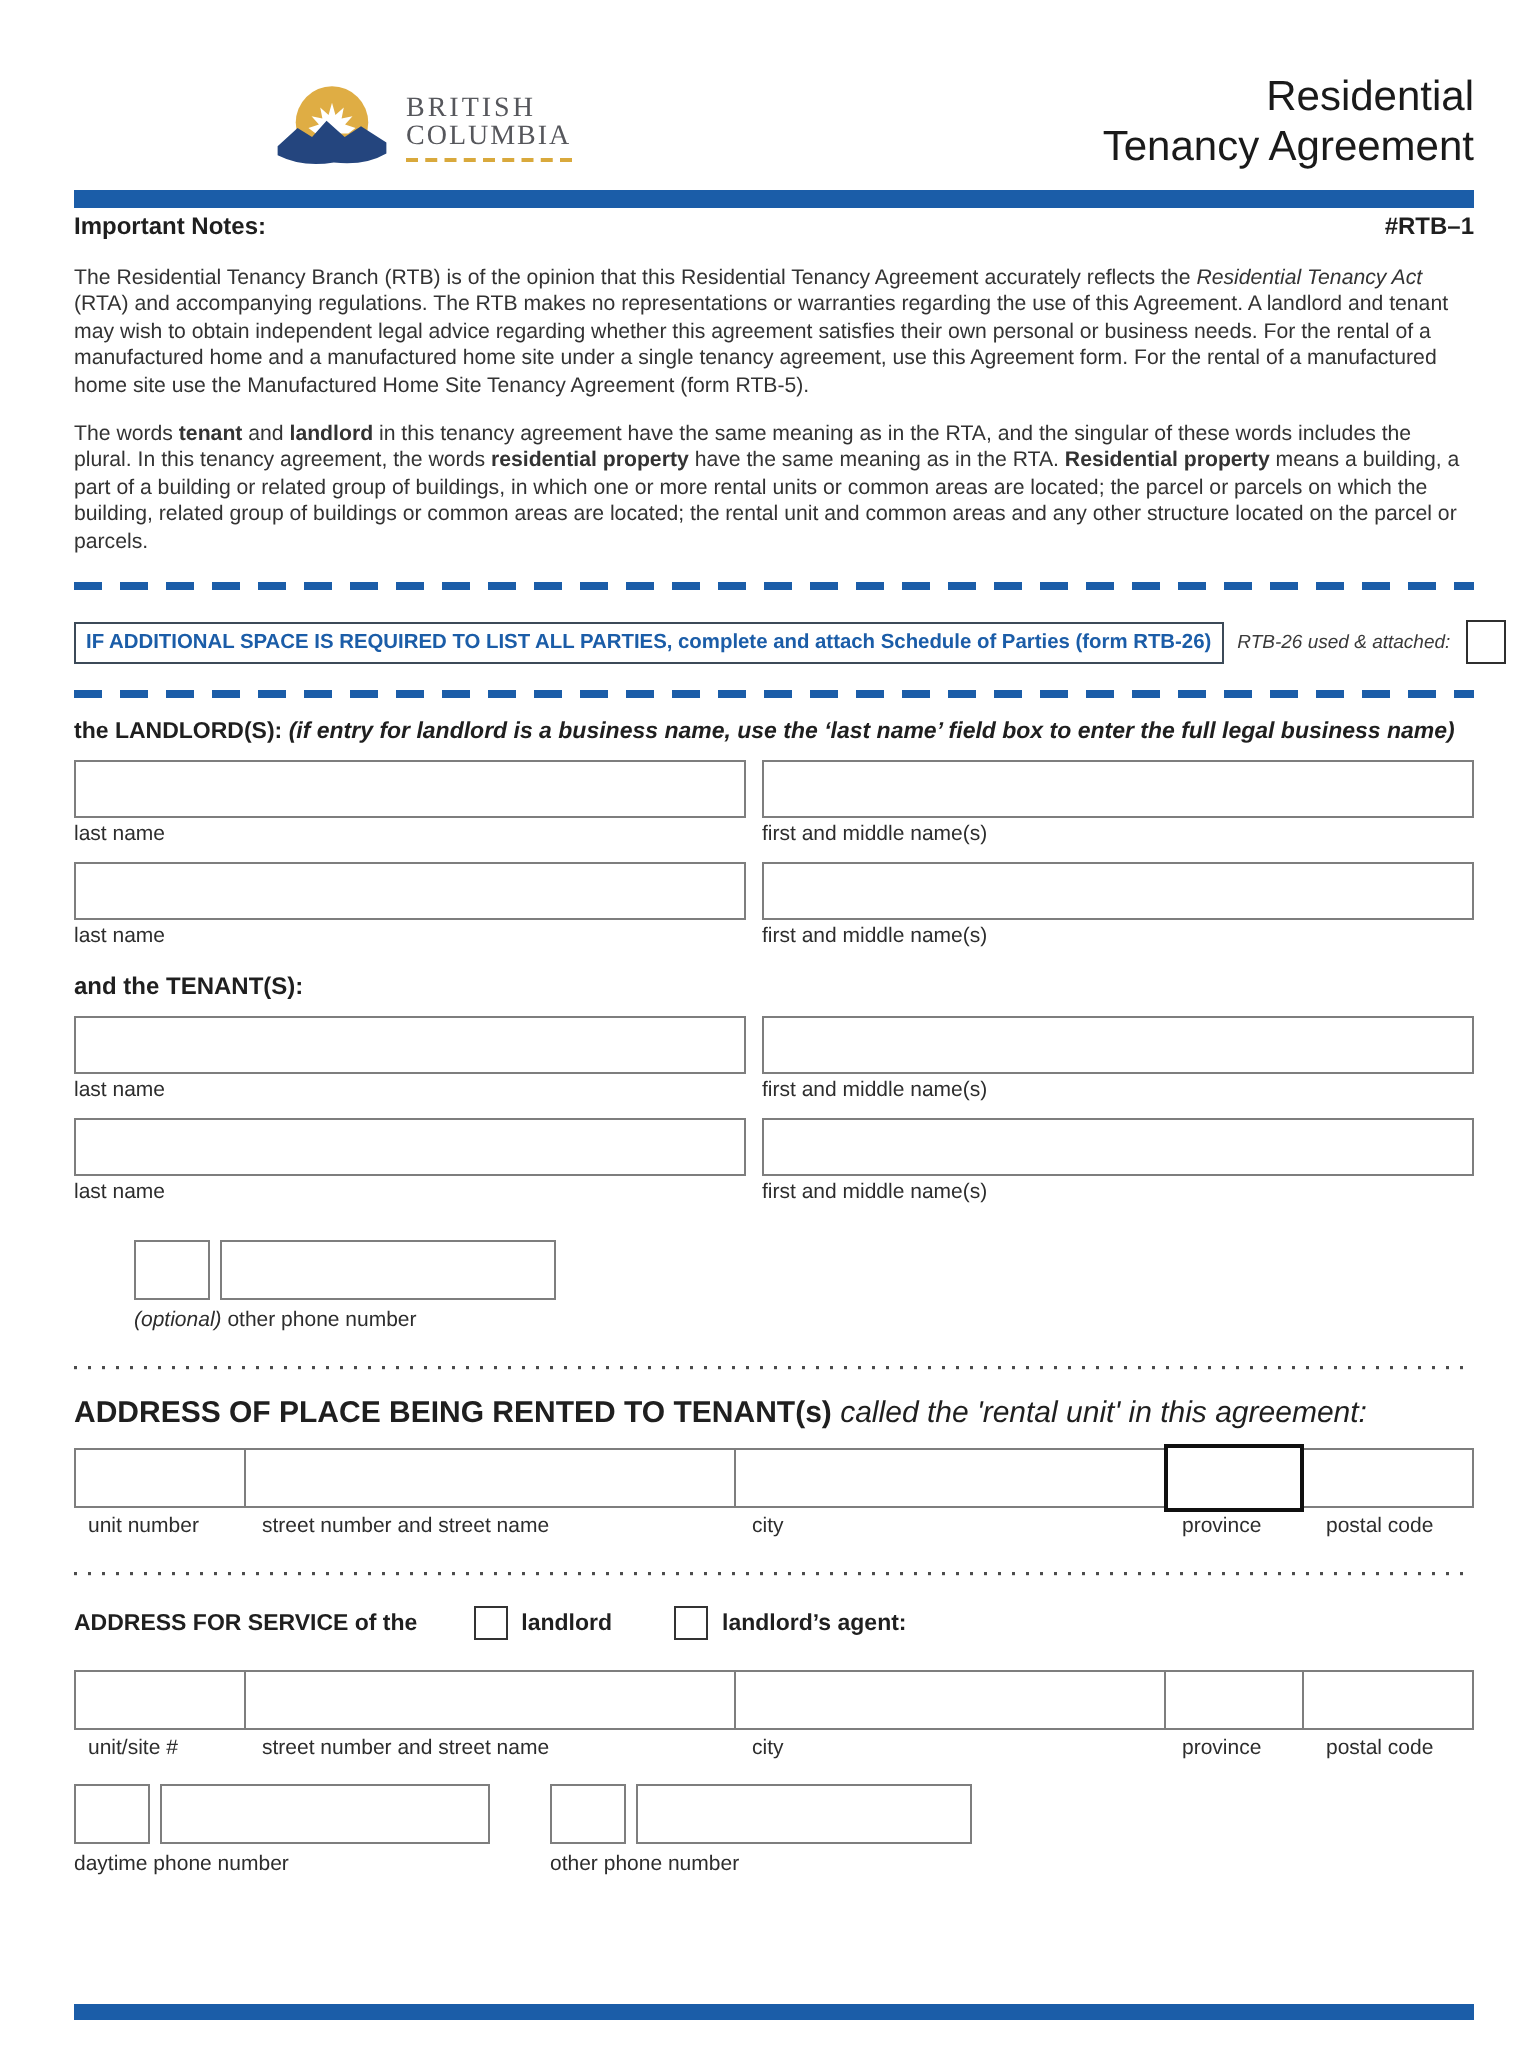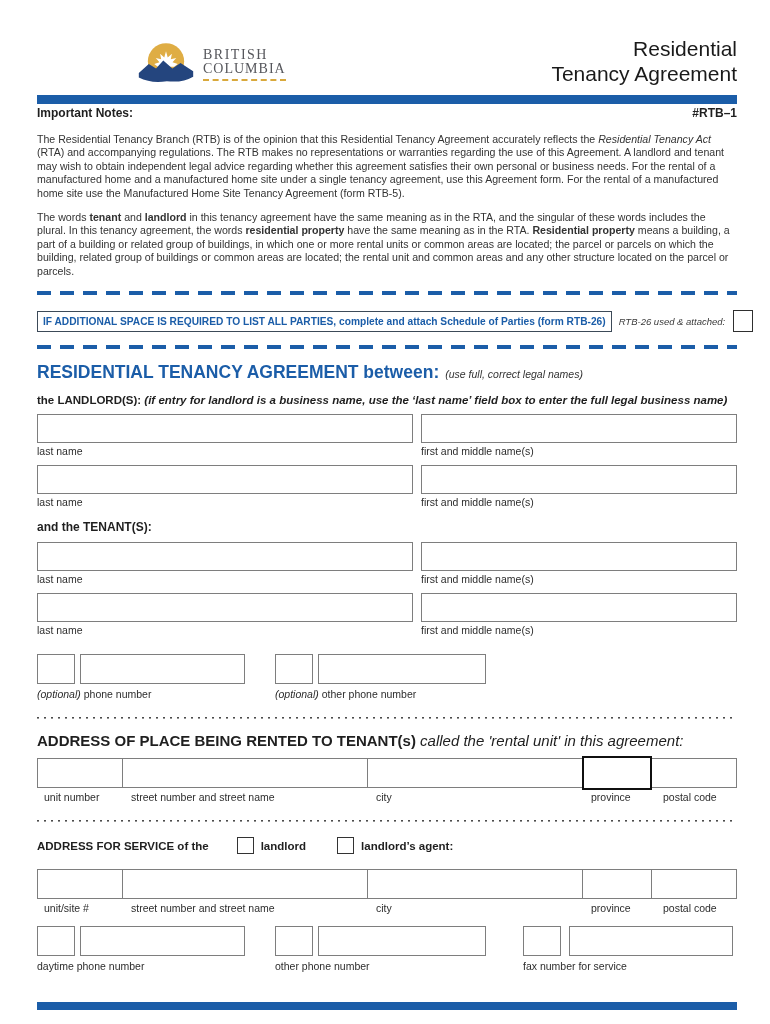--- a/index.html
+++ b/index.html
@@ -35,21 +35,21 @@
   .agr-heading { margin-top:13px; display:flex; align-items:baseline; }
   .agr-heading .blue { color:#1b5da8; font-weight:bold; font-size:17.5px; }
   .agr-heading .note { font-style:italic; font-size:10.5px; margin-left:6px; color:#333; }
 
   .sub-heading { font-size:11.5px; margin-top:11px; color:#1f1f1f; }
   .tenant-heading { font-weight:bold; font-size:12px; margin-top:12px; color:#1f1f1f; }
 
   
   .name-row { display:flex; gap:8px; margin-top:8px; }
   .fg { display:flex; flex-direction:column; }
-  .fg-l { width:376px; }
+  .fg-l { width:336px; }
   .fg-r { flex:1; }
   .box-input { height:29px; border:1px solid #7e7e7e; background:#fff; font-size:12px; padding:0 5px; width:100%; }
   .fg label { font-size:10.5px; margin-top:2px; color:#2d2d2d; }
 
   
   .phone-row { display:flex; margin-top:18px; }
   .pg { display:flex; flex-direction:column; }
   .pg-boxes { display:flex; }
   .pg-sm { width:38px; height:30px; border:1px solid #7e7e7e; background:#fff; padding:0 3px; font-size:12px; }
   .pg-lg { height:30px; border:1px solid #7e7e7e; background:#fff; padding:0 5px; font-size:12px; margin-left:5px; }
@@ -122,24 +122,20 @@
   <div class="dash-line"></div>
 
   <div class="sched-row">
     <span class="sched-box">IF ADDITIONAL SPACE IS REQUIRED TO LIST ALL PARTIES, complete and attach Schedule of Parties (form RTB-26)</span>
     <span class="sched-label">RTB-26 used &amp; attached:</span>
     <input type="checkbox" class="sched-check" style="">
   </div>
 
   <div class="dash-line"></div>
 
-  <div class="agr-heading">
-    <span class="blue">RESIDENTIAL TENANCY AGREEMENT between:</span>
-    <span class="note">(use full, correct legal names)</span>
-  </div>
 
   <div class="sub-heading"><span style="font-weight: bold;">the LANDLORD(S): </span><span style="font-weight: bold; font-style: italic;">(if entry for landlord is a business name, use the ‘last name’ field box to enter the full legal business name)</span></div>
 
   <div class="name-row">
     <div class="fg fg-l">
       <input class="box-input" type="text" style="">
       <label>last name</label>
     </div>
     <div class="fg fg-r">
       <input class="box-input" type="text" style="">
@@ -176,27 +172,20 @@
       <input class="box-input" type="text" style="">
       <label>last name</label>
     </div>
     <div class="fg fg-r">
       <input class="box-input" type="text" style="">
       <label>first and middle name(s)</label>
     </div>
   </div>
 
   <div class="phone-row">
-    <div class="pg">
-      <div class="pg-boxes">
-        <input class="pg-sm" type="text" style="">
-        <input class="pg-lg" type="text" style="width: 165px;">
-      </div>
-      <label><span style="font-style: italic;">(optional) </span><span>phone number</span></label>
-    </div>
     <div class="pg" style="margin-left:30px">
       <div class="pg-boxes">
         <input class="pg-sm" type="text" style="">
         <input class="pg-lg" type="text" style="width: 168px;">
       </div>
       <label><span style="font-style: italic;">(optional) </span><span>other phone number</span></label>
     </div>
   </div>
 
   <div class="dot-line"></div>
@@ -253,26 +242,19 @@
       </div>
       <label>daytime phone number</label>
     </div>
     <div class="pg" style="margin-left:30px">
       <div class="pg-boxes">
         <input class="pg-sm" type="text" style="">
         <input class="pg-lg" type="text" style="width: 168px;">
       </div>
       <label>other phone number</label>
     </div>
-    <div class="pg" style="margin-left:37px">
-      <div class="pg-boxes">
-        <input class="pg-sm" type="text" style="">
-        <input class="pg-lg" type="text" style="width: 164px; margin-left: 8px;">
-      </div>
-      <label>fax number for service</label>
-    </div>
   </div>
 
   <div class="footer">
     <div class="footer-bar"></div>
   </div>
 
 </div>
 
 </body></html>

